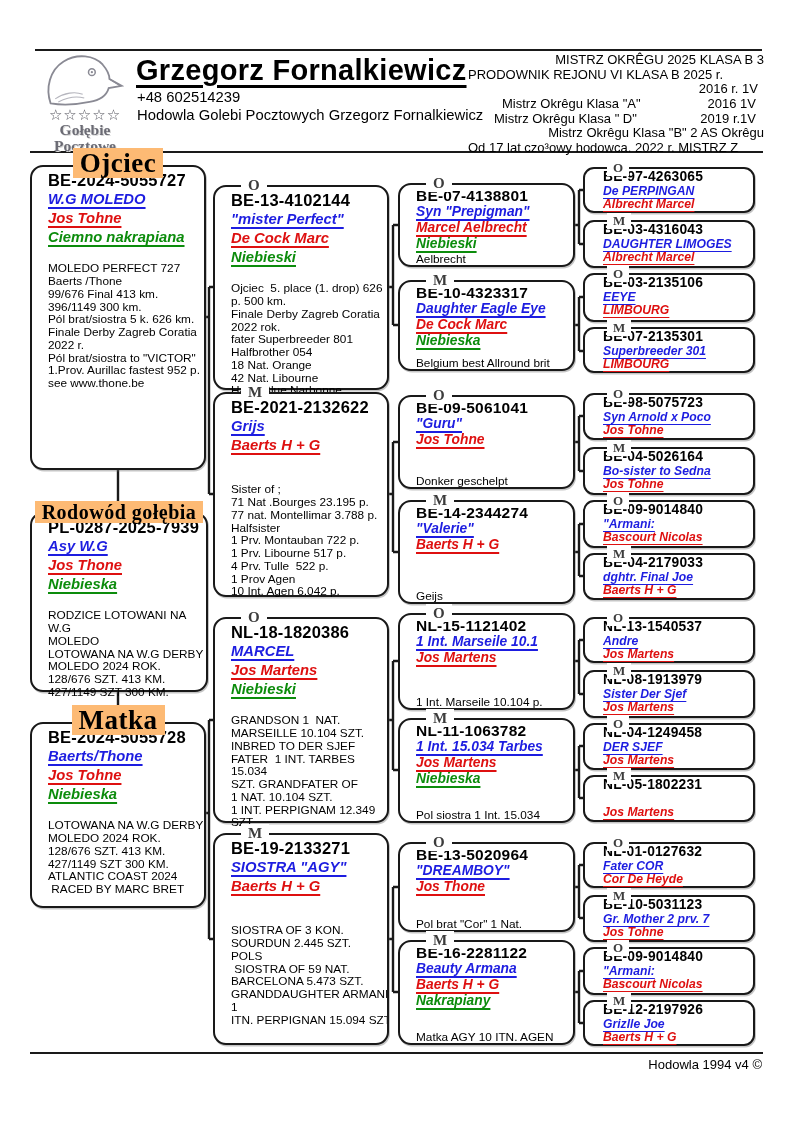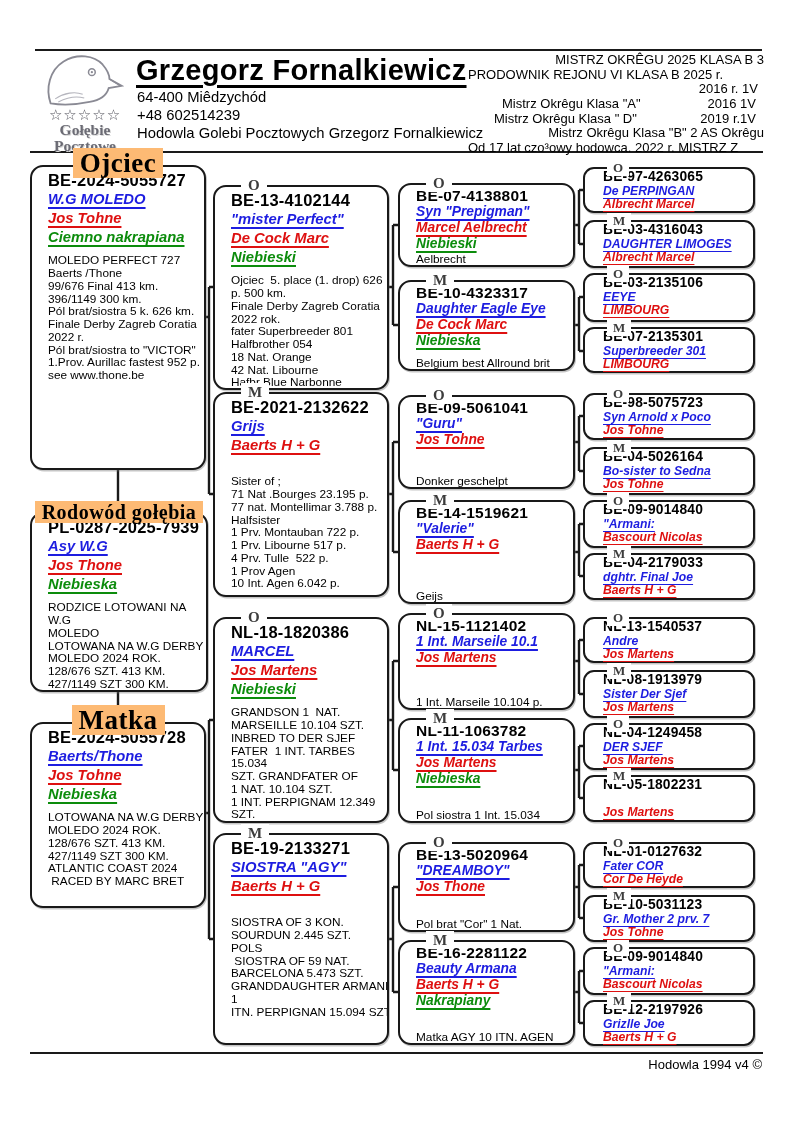--- a/index.html
+++ b/index.html
@@ -24,21 +24,21 @@
       font-family:"Liberation Serif","DejaVu Serif",serif;font-weight:700;font-size:15px;
       color:#3c3c3c;line-height:1.2}
   .rg{font-size:16.5px;font-weight:700;letter-spacing:.2px;line-height:1.18;white-space:nowrap}
   .nm,.br,.cl{font-weight:700;font-style:italic;font-size:14.8px;line-height:1.26;
       text-decoration:underline;text-decoration-thickness:1.8px;text-underline-offset:2.5px;
       white-space:nowrap;align-self:flex-start}
   .nm{color:var(--c-name,#1d1de0)}
   .br{color:var(--c-breeder,#de1010)}
   .cl{color:var(--c-color,#0c8c0c)}
   .cl:empty{display:none}
-  .ds{font-size:11.8px;line-height:1.08;white-space:pre;margin-top:8px}
+  .ds{font-size:11.8px;line-height:1.08;white-space:pre;margin-top:16px}
 
   .g3 .ds{margin-top:auto;padding-bottom:1px}
   .g3 .rg{font-size:15.5px;line-height:1.12}
   .g3 .nm,.g3 .br,.g3 .cl{font-size:13.8px;line-height:1.16;text-decoration-thickness:1.6px}
   .g3 .inner{padding-top:2px}
 
   .g4{border-radius:11px}
   .g4 .inner{padding:1px 4px 1px 18px}
   .g4 .rg{font-size:13.8px;line-height:1.08}
   .g4 .nm,.g4 .br{font-size:12.2px;line-height:1.1;text-decoration-thickness:1.4px;min-height:13px}
@@ -100,21 +100,20 @@
       <circle cx="64" cy="27" r="4.4" fill="none" stroke="#8a8a94" stroke-width="2"></circle>
       <circle cx="64" cy="27" r="1.5" fill="#8a8a94"></circle>
     </svg>
     <div class="stars">☆☆☆☆☆</div>
     <div class="logo-t">Gołębie</div>
     <div class="logo-t">Pocztowe</div>
   </div>
 
   <div class="brand-name">Grzegorz Fornalkiewicz</div>
   <div class="addr">
-    <div>64-400 Miêdzychód</div>
     <div>+48 602514239</div>
     <div>Hodowla Golebi Pocztowych Grzegorz Fornalkiewicz</div>
   </div>
 
   <div class="ach">
     <div class="l1">MISTRZ OKRÊGU 2025 KLASA  B 3</div>
     <div class="l2">PRODOWNIK REJONU VI KLASA B 2025 r.</div>
     <div class="l3">2016 r. 1V</div>
     <div class="pair">
         <span>Mistrz Okrêgu Klasa "A"</span>
@@ -278,21 +277,21 @@
     <div class="inner">
         <div class="rg">BE-09-5061041</div>
         <div class="nm">"Guru"</div>
         <div class="br">Jos Tohne</div>
         <div class="ds">Donker geschelpt</div>
       </div>
   </div>
   <div class="bx g3" style="left:398px;top:500px;width:177px;height:104px">
     <span class="om">M</span>
     <div class="inner">
-        <div class="rg">BE-14-1519621</div>
+        <div class="rg">BE-14-2344274</div>
         <div class="nm">"Valerie"</div>
         <div class="br">Baerts H + G</div>
         <div class="ds">Geijs</div>
       </div>
   </div>
   <div class="bx g3" style="left:398px;top:613px;width:177px;height:97px">
     <span class="om">O</span>
     <div class="inner">
         <div class="rg">NL-15-1121402</div>
         <div class="nm">1 Int. Marseile 10.1</div>

